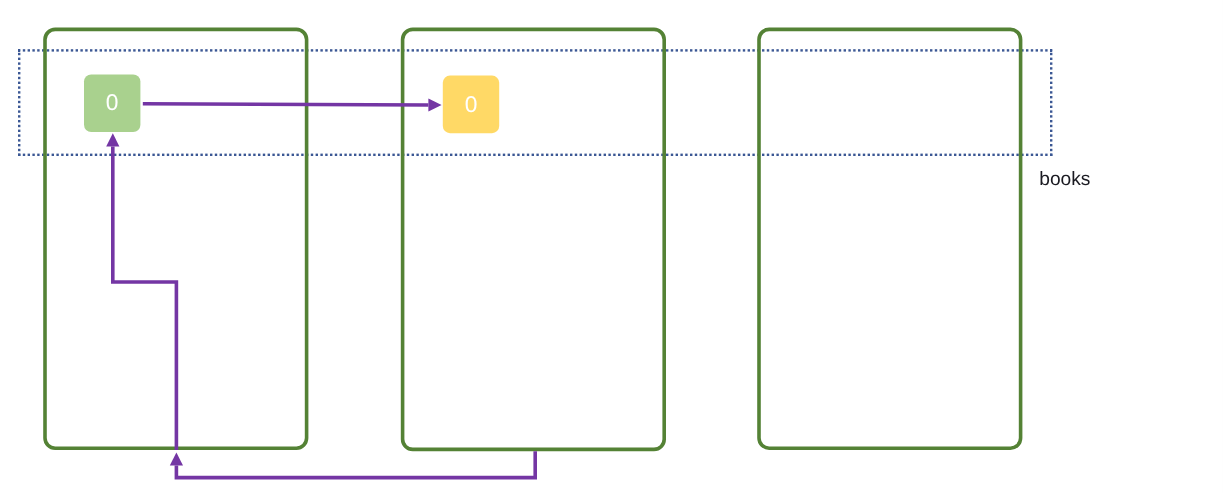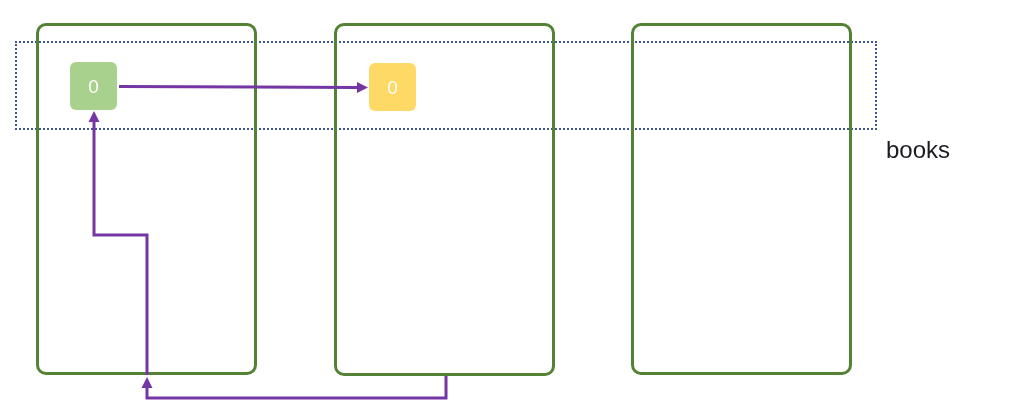--- a/index.html
+++ b/index.html
@@ -48,22 +48,22 @@
     align-items:center;
     justify-content:center;
     color:var(--cell-text);
     font-size:19px;
     line-height:1;
   }
   .cell.c0{left:70px;top:62px;}
   .cell.c1{left:369px;top:63px;}
   .outer-label{
     position:absolute;
-    left:886px;top:137px;
-    font-size:24px;
+    left:866px;top:137px;
+    font-size:16px;
     line-height:26px;
     color:var(--label-text);
     white-space:nowrap;
   }
   svg.arrows{
     position:absolute;
     left:0;top:0;
     pointer-events:none;
   }
   .arrow-line{

